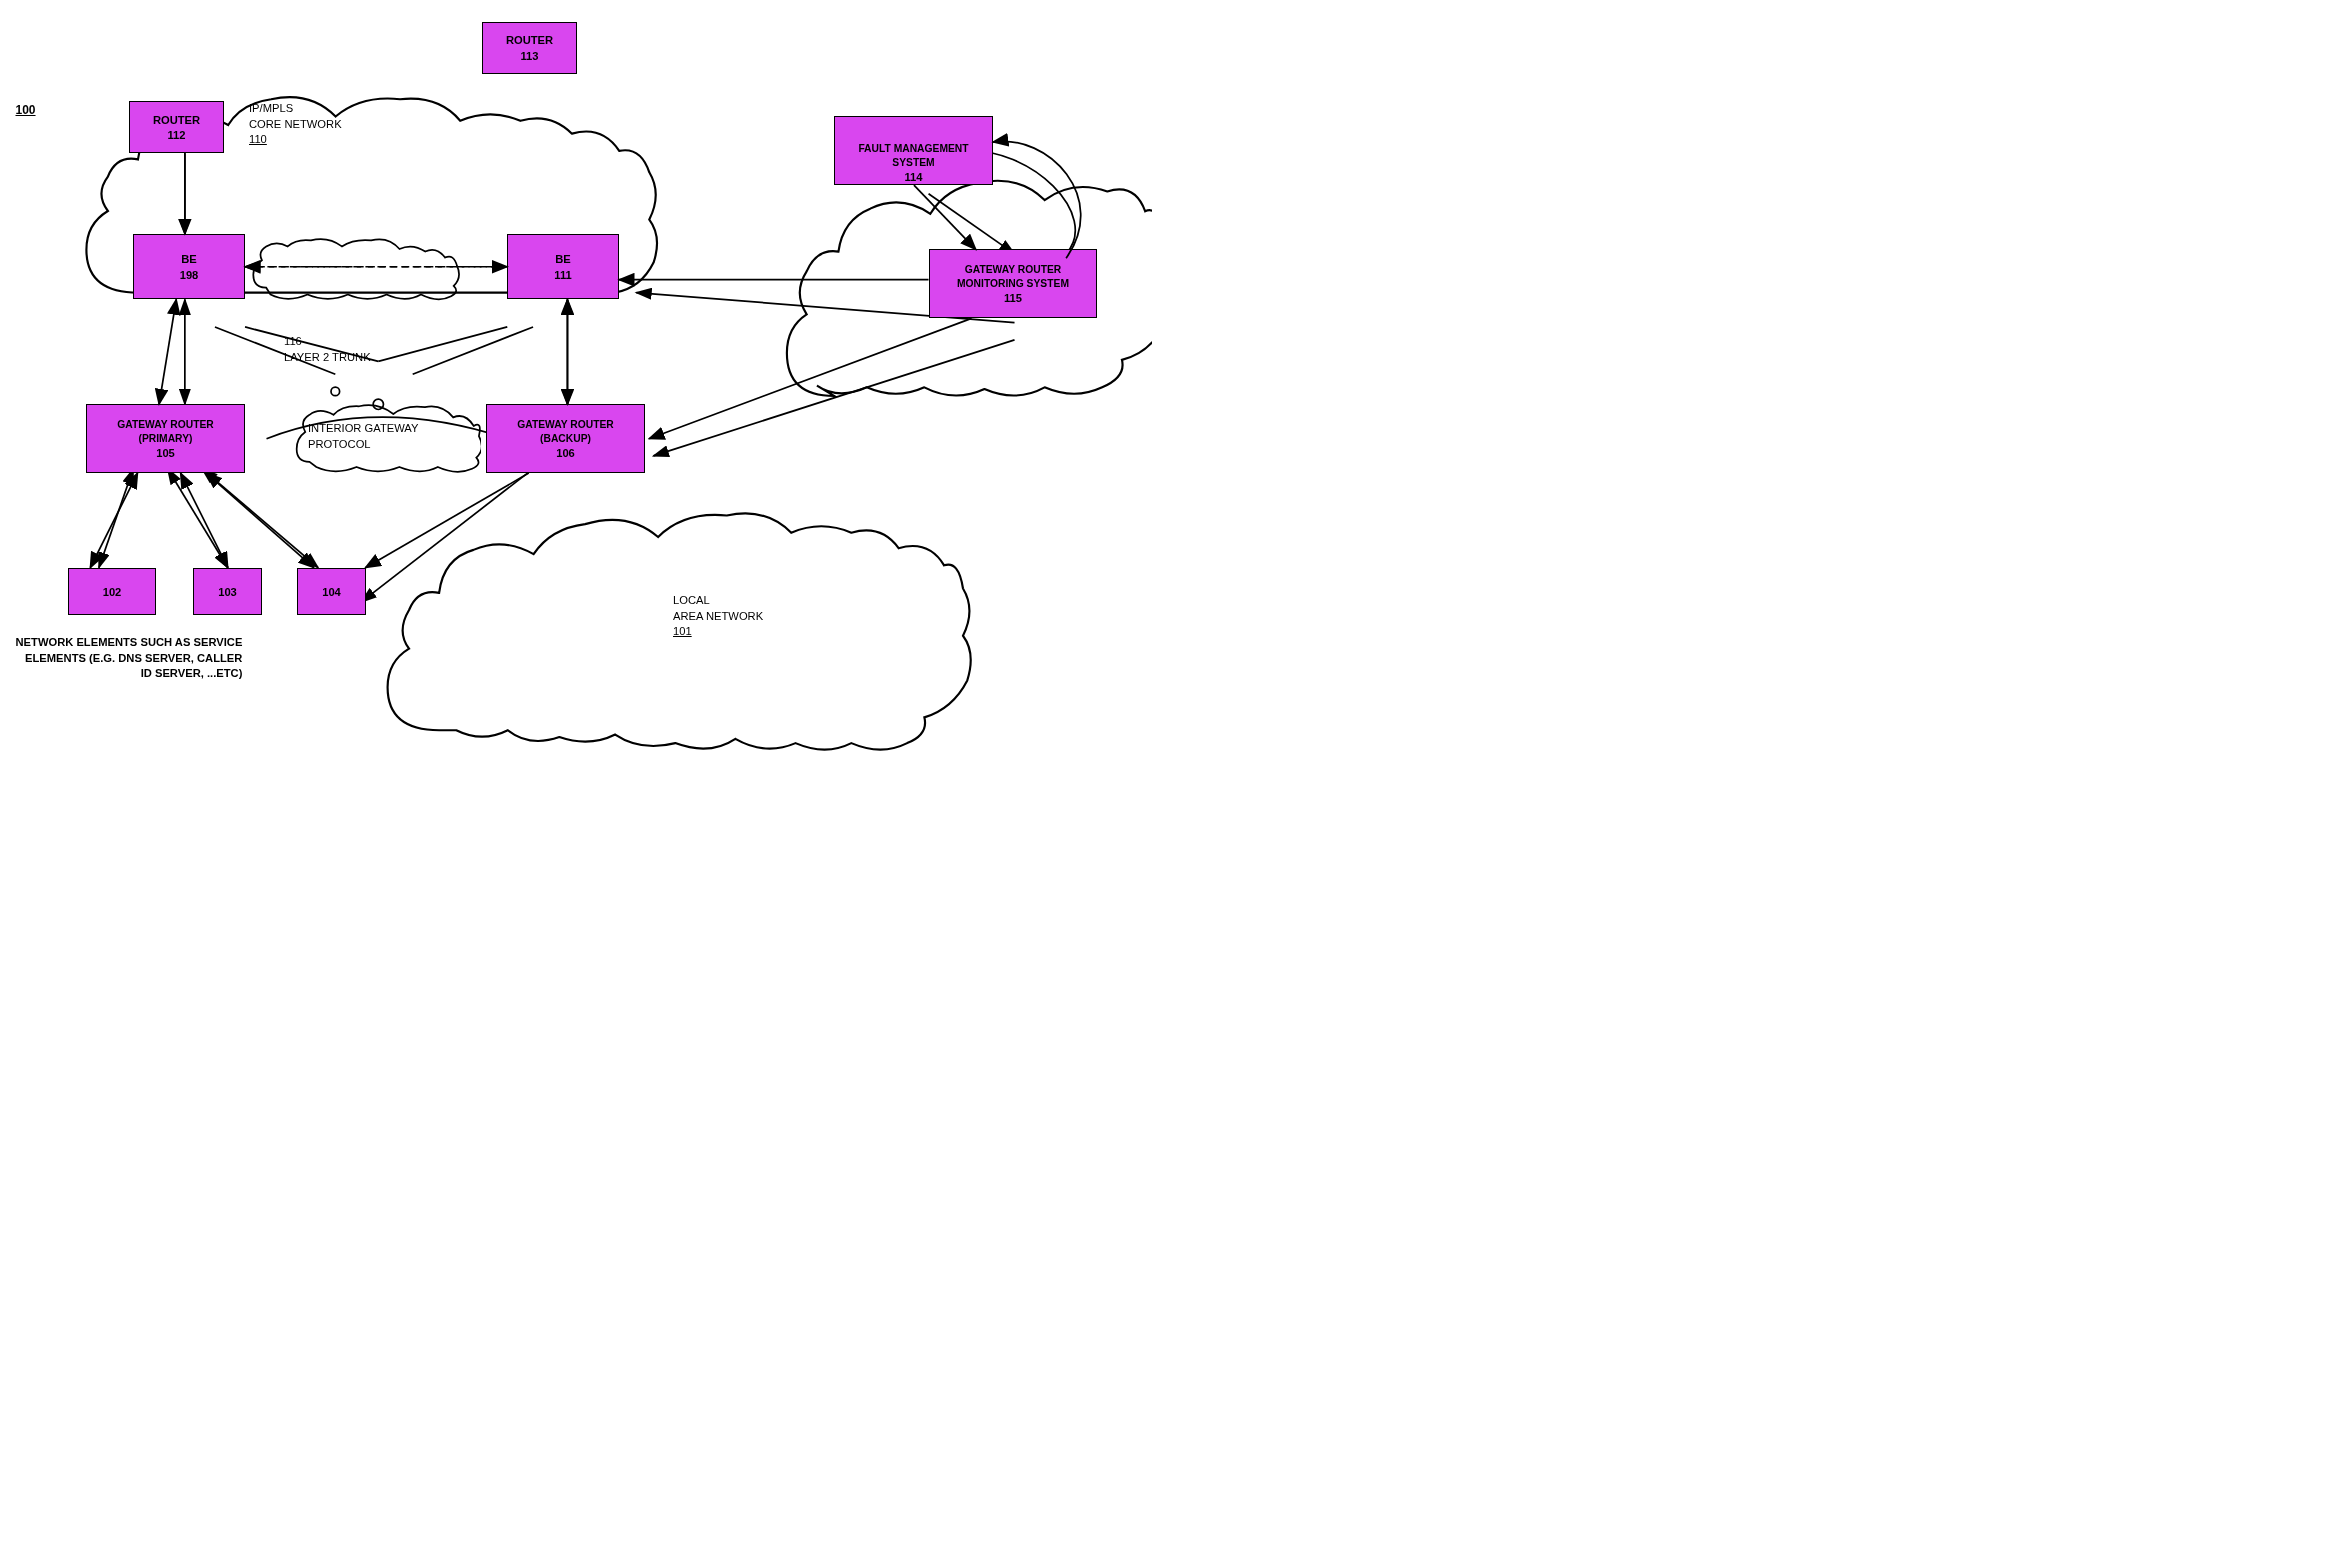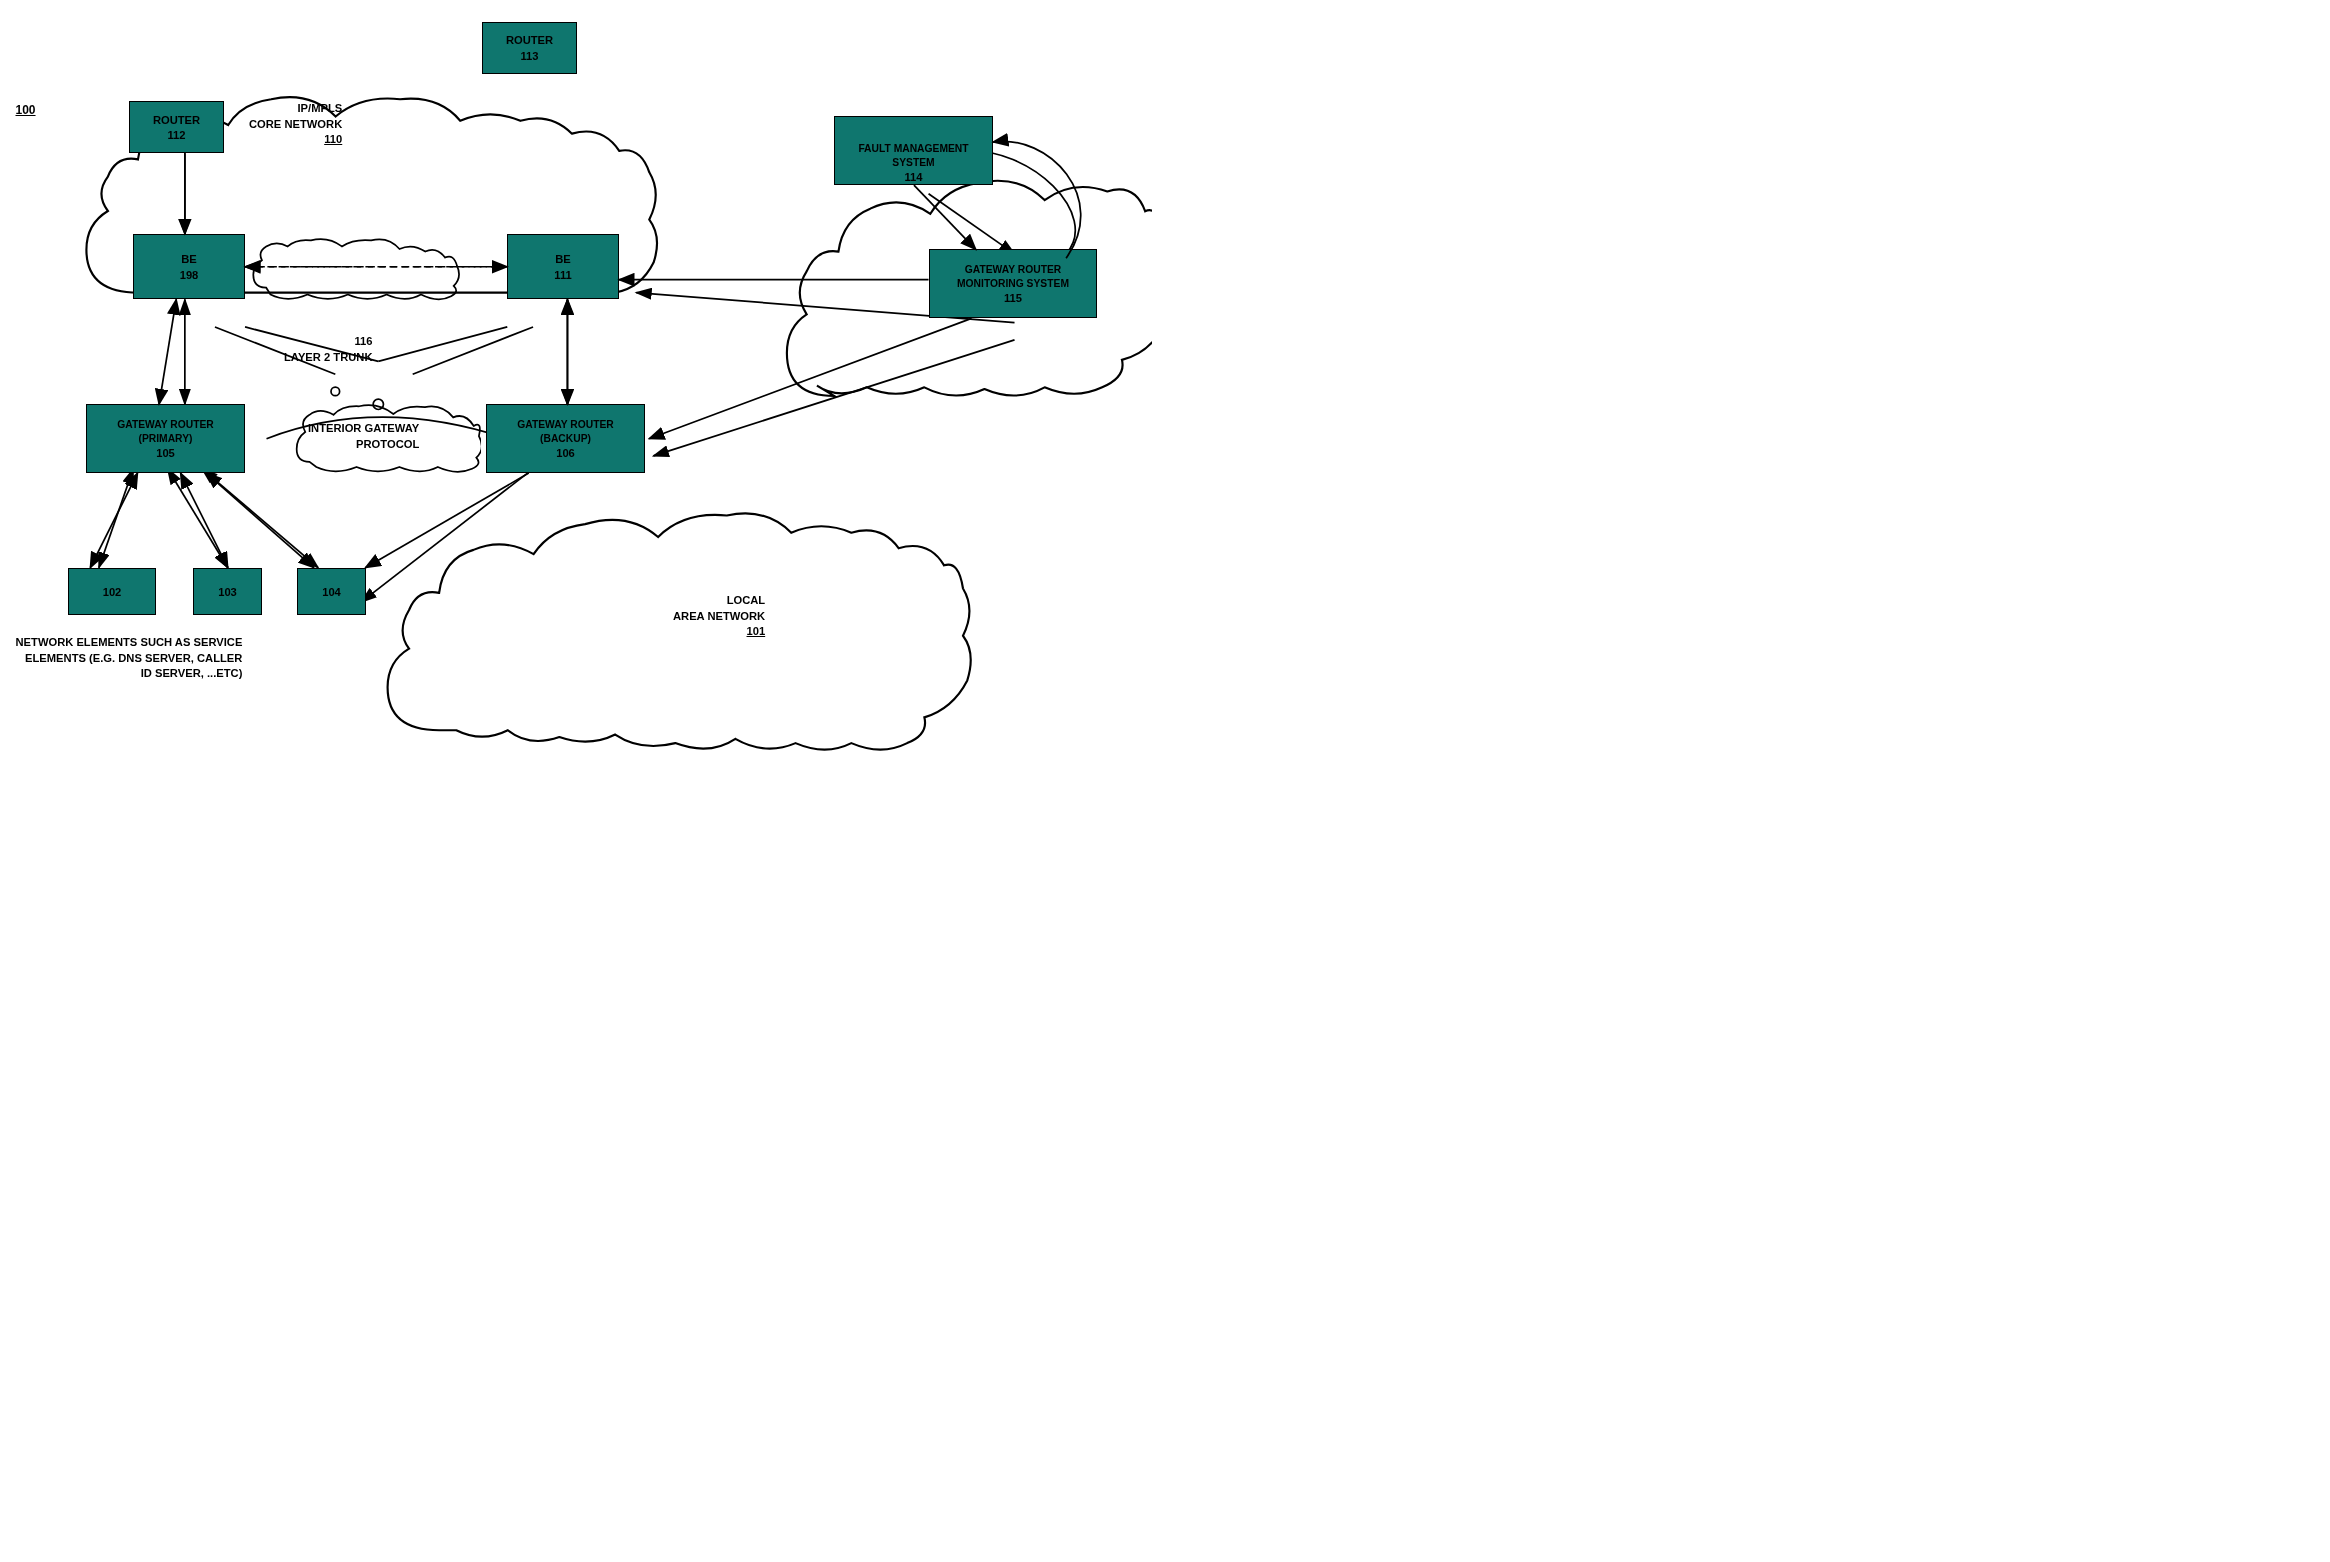--- a/index.html
+++ b/index.html
@@ -12,21 +12,21 @@
       overflow: hidden;
     }
     .diagram-container {
       position: relative;
       width: 100%;
       height: 100%;
     }
     .node-box {
       position: absolute;
       border: 1.7px solid #000;
-      background: #0f766e;
+      background: #d946ef;
       text-align: center;
       font-size: 11.2px;
       font-weight: bold;
       display: flex;
       flex-direction: column;
       align-items: center;
       justify-content: center;
       padding: 5.2px 8.6px;
     }
     .node-box .label {
@@ -35,22 +35,22 @@
       line-height: 1.3;
     }
     .node-box .num {
       font-size: 11.2px;
       font-weight: bold;
       margin-top: 1.7px;
     }
     .diagram-label {
       position: absolute;
       font-size: 11.2px;
-      font-weight: bold;
-      text-align: right;
+      font-weight: normal;
+      text-align: left;
       line-height: 1.4;
     }
     .diagram-label .num {
       text-decoration: underline;
     }
     .fig-label {
       position: absolute;
       font-size: 12px;
       font-weight: bold;
       text-decoration: underline;

